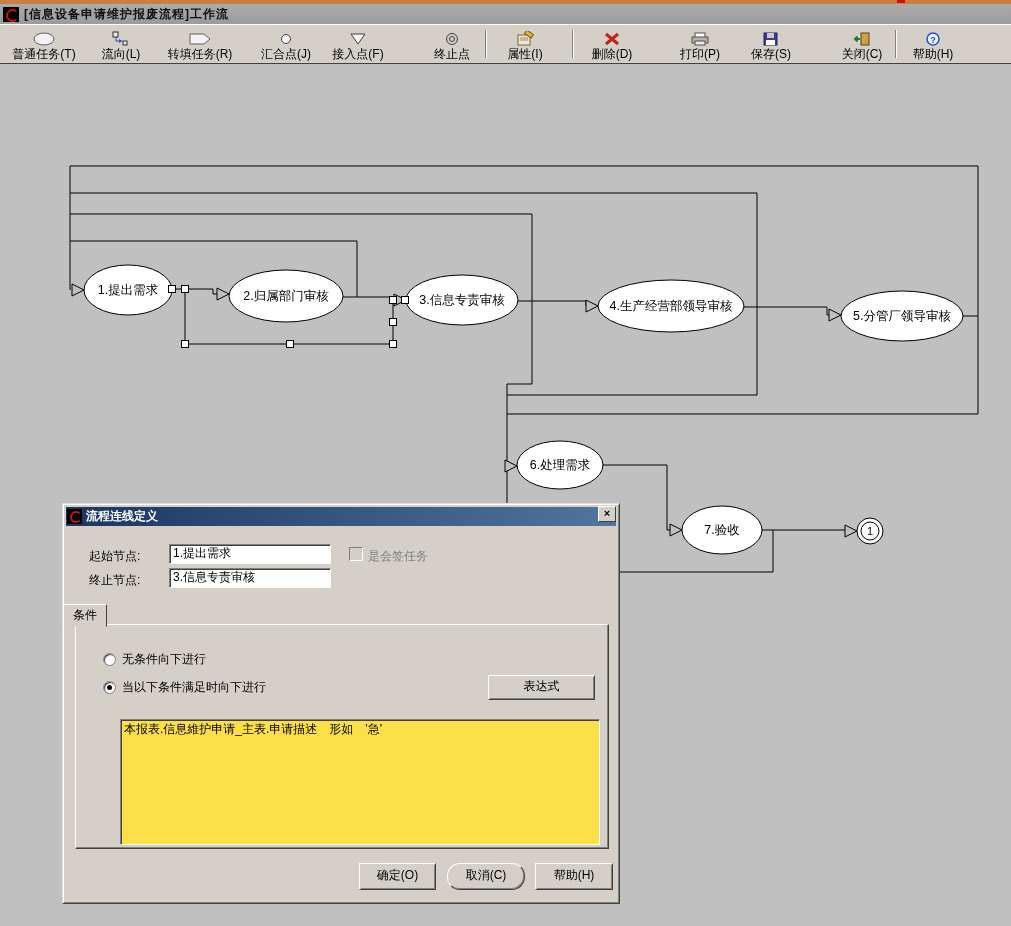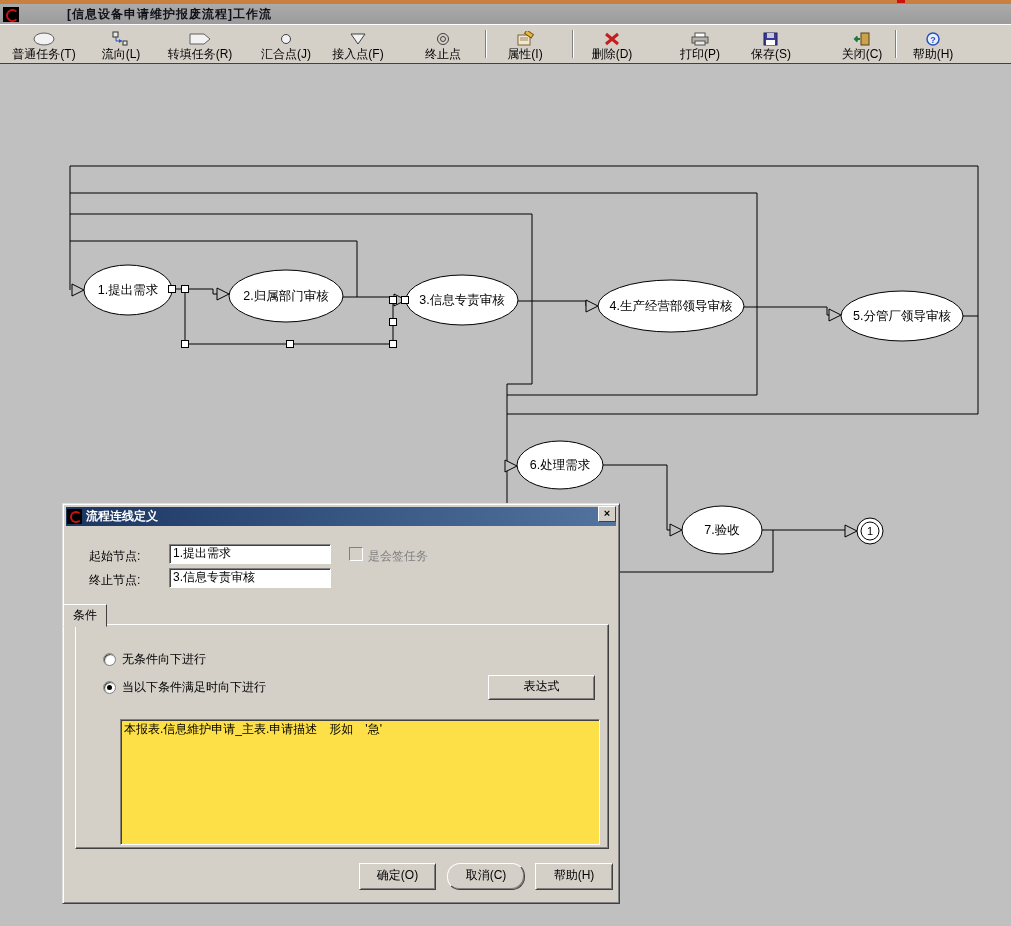--- a/index.html
+++ b/index.html
@@ -5,21 +5,21 @@
   html,body{margin:0;padding:0;}
   body{font-family:"Liberation Sans","DejaVu Sans",sans-serif;font-size:12px;color:#000;}
   #screen{position:relative;width:1011px;height:926px;overflow:hidden;background:#c0c0c0;}
 
   
   #top-strip{position:absolute;left:0;top:0;width:1011px;height:4px;background:#c9803e;}
   #top-strip .red-mark{position:absolute;left:897px;top:0;width:8px;height:3px;background:#cc1111;}
   #titlebar{position:absolute;left:0;top:4px;width:1011px;height:20px;background:linear-gradient(180deg,#ababab,#9b9b9b);display:flex;align-items:center;}
   #titlebar .app-ico{width:16px;height:15px;margin-left:3px;background:#000;position:relative;flex:0 0 auto;}
   #titlebar .app-ico:before{content:"";position:absolute;left:3px;top:2px;width:9px;height:9px;border:2px solid #cc1111;border-right-color:transparent;border-radius:50%;}
-  #titlebar .ttl{font-weight:bold;color:#101018;letter-spacing:1px;padding-left:48px;}
+  #titlebar .ttl{margin-left:5px;font-weight:bold;color:#101018;letter-spacing:1px;}
 
   #toolbar{position:absolute;left:0;top:24px;width:1011px;height:39px;background:#d4d0c8;border-top:1px solid #fff;}
   .tbtn{position:absolute;top:1px;height:36px;width:88px;display:flex;flex-direction:column;align-items:center;justify-content:flex-end;cursor:default;}
   .tbtn .ico{height:17px;display:flex;align-items:center;justify-content:center;}
   .tbtn .lbl{line-height:15px;white-space:nowrap;}
   .tsep{position:absolute;top:5px;width:0;height:28px;border-left:1px solid #808080;border-right:1px solid #fff;}
 
   #canvas{position:absolute;left:0;top:63px;width:1011px;height:863px;background:#c0c0c0;border-top:1px solid #404040;}
   #flow-svg{position:absolute;left:0;top:0;}
 
@@ -104,21 +104,21 @@
       <span class="lbl">汇合点(J)</span>
     </div>
     <div class="tbtn" style="left:314px">
       <span class="ico">
         <svg width="20" height="16">
             <polygon points="3,3 17,3 10,13" fill="#f2f2f2" stroke="#404040"></polygon>
           </svg>
       </span>
       <span class="lbl">接入点(F)</span>
     </div>
-    <div class="tbtn" style="left:399px">
+    <div class="tbtn" style="left:408px">
       <span class="ico">
         <svg width="16" height="16">
             <circle cx="8" cy="8" r="5.5" fill="none" stroke="#404040"></circle>
             <circle cx="8" cy="8" r="2.5" fill="none" stroke="#404040"></circle>
           </svg>
       </span>
       <span class="lbl">终止点</span>
     </div>
     <div class="tsep" style="left:485px"></div>
     <div class="tbtn" style="left:481px">

